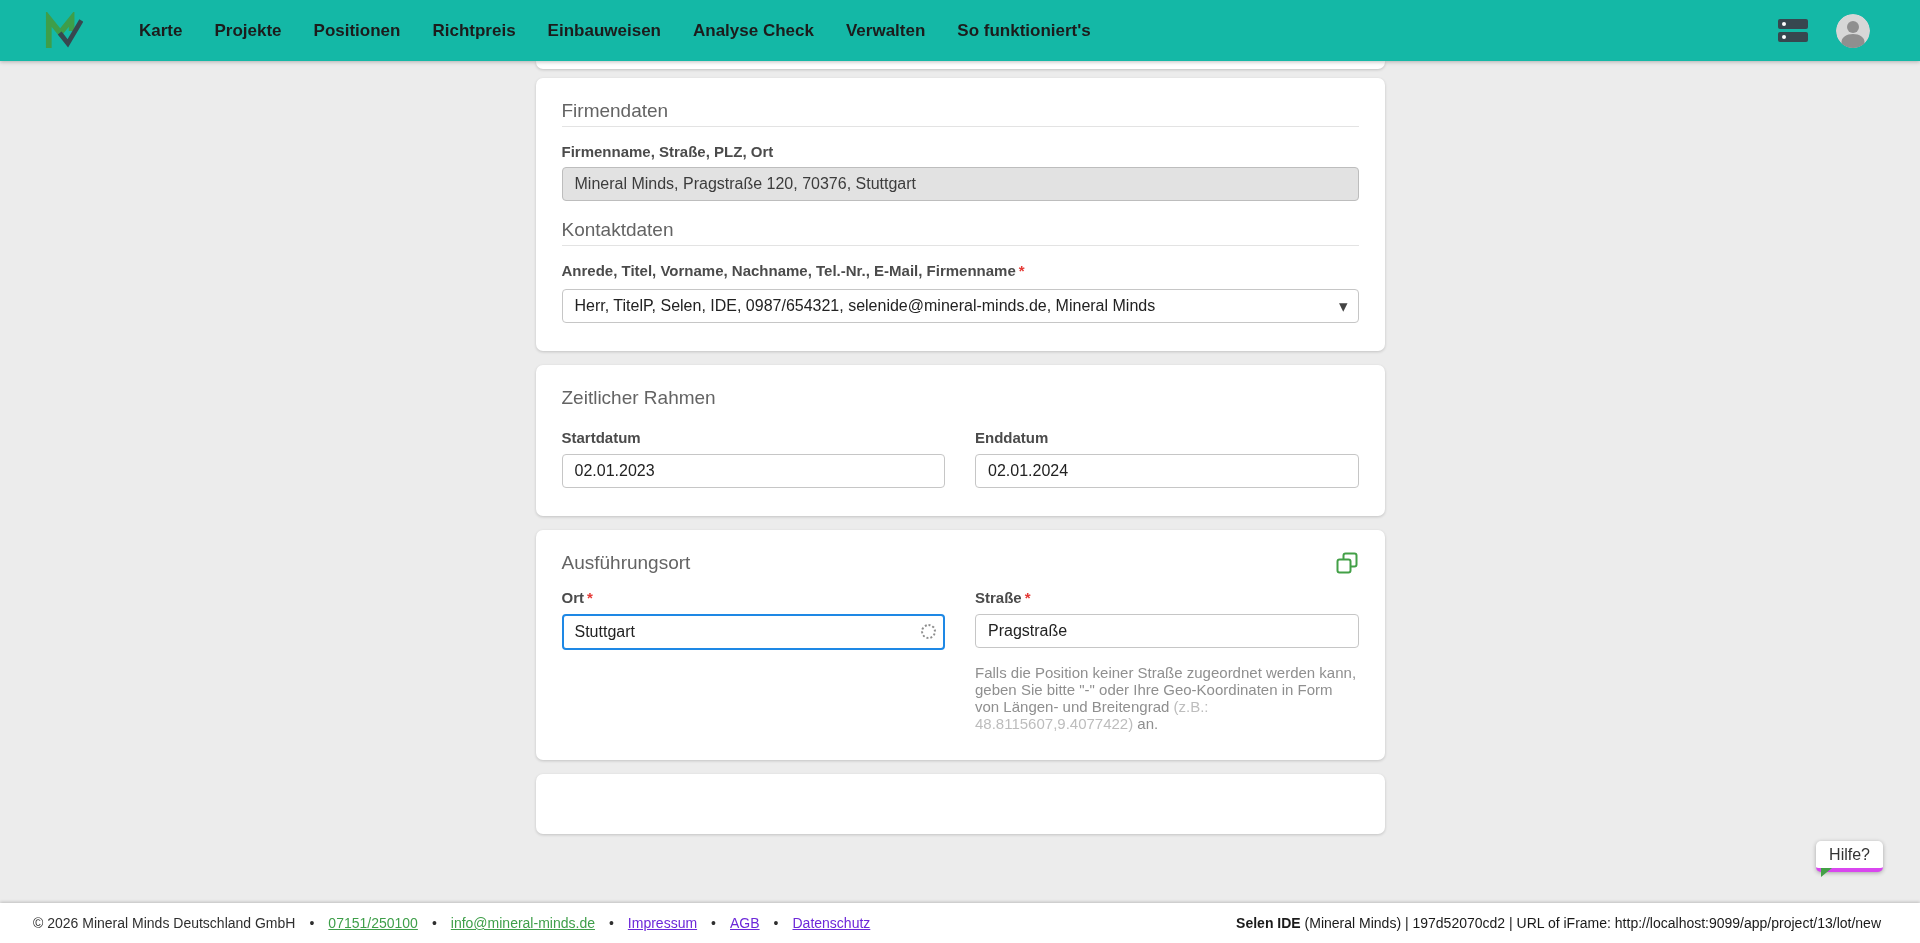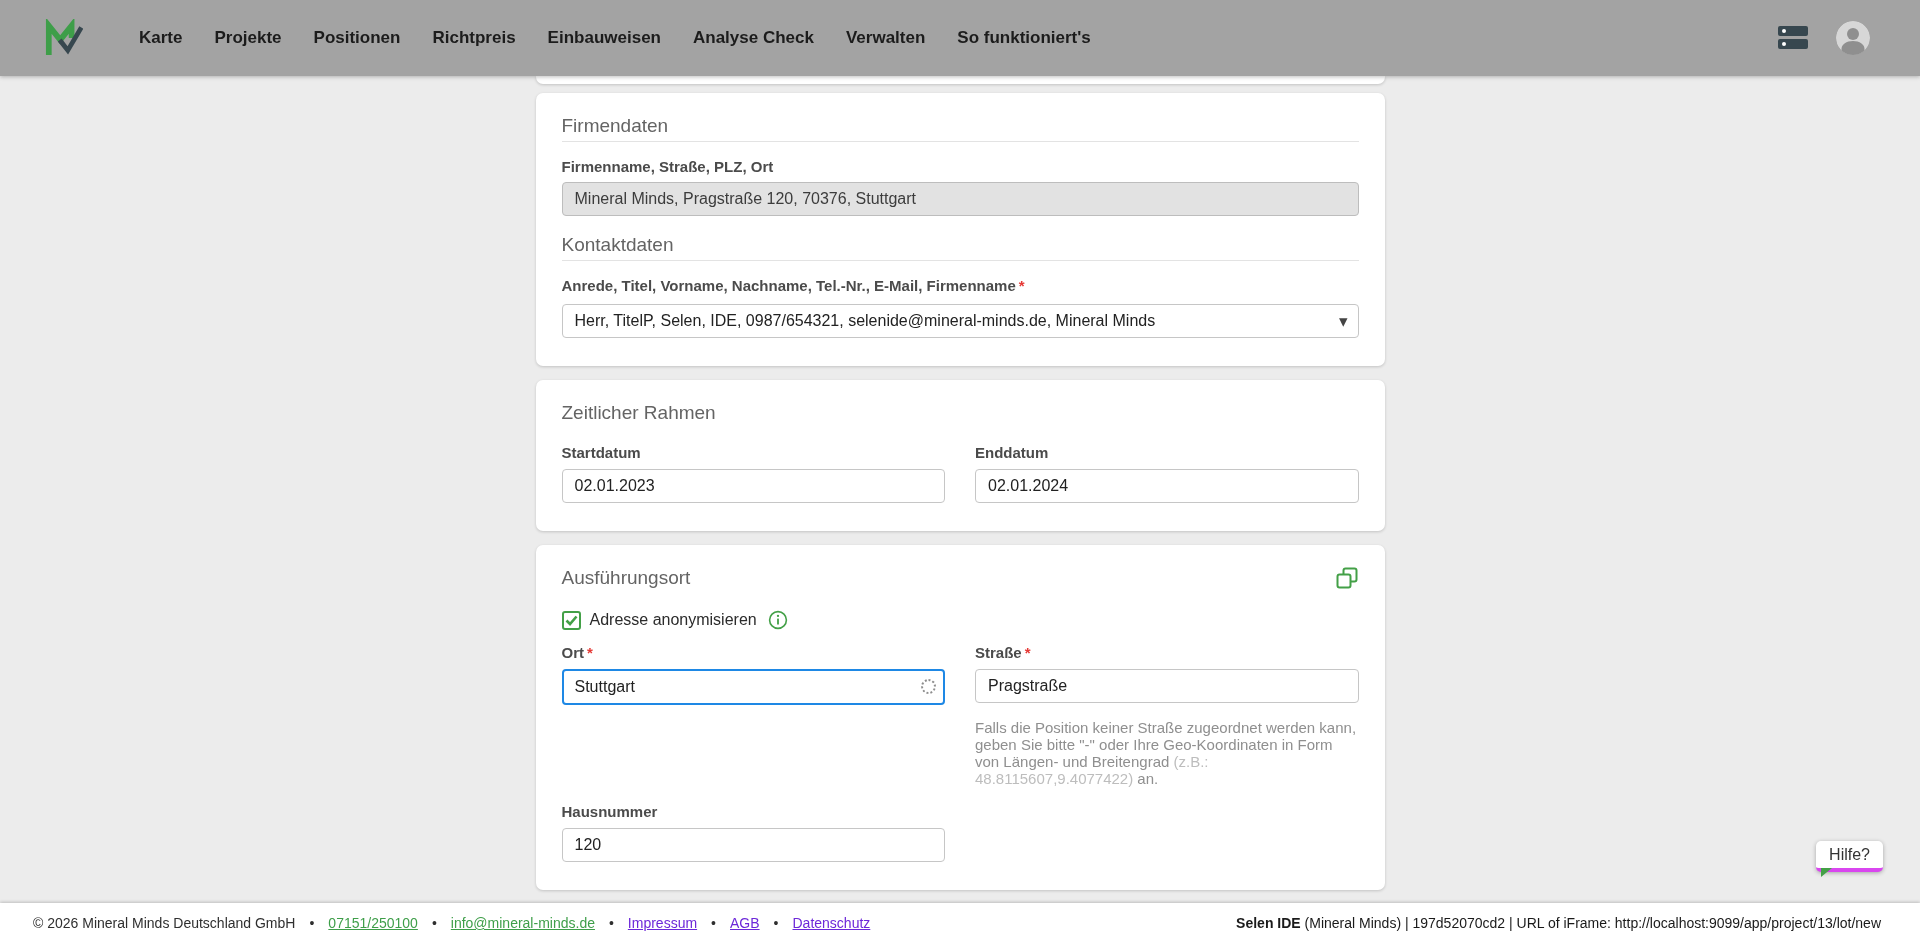--- a/index.html
+++ b/index.html
@@ -1,21 +1,21 @@
 <!DOCTYPE html>
 <html><head>
 <meta charset="utf-8">
 <style>
   *{box-sizing:border-box;margin:0;padding:0}
   html,body{width:1920px;height:943px}
   body{font-family:"Liberation Sans",sans-serif;background:#ececec;overflow:hidden}
   .app{width:1920px;height:943px;display:flex;flex-direction:column}
 
   
-  .topnav{height:76px;background:#a3a3a3;display:flex;align-items:center;
+  .topnav{height:61px;background:#14b8a6;display:flex;align-items:center;
     padding:0 50px 0 45px;gap:32px;box-shadow:0 1px 4px rgba(0,0,0,.25);position:relative;z-index:3}
   .logo{margin-right:24px;display:flex;cursor:pointer}
   .nav-item{font-size:17px;font-weight:700;color:#1c1c1c;text-decoration:none;cursor:pointer;white-space:nowrap}
   .nav-right{margin-left:auto;display:flex;align-items:center;gap:27px}
   .icon-btn{display:flex;cursor:pointer}
   .avatar{width:34px;height:34px;border-radius:50%;overflow:hidden;display:flex;cursor:pointer}
 
   
   .content{flex:1;position:relative;overflow:hidden;display:flex;flex-direction:column;align-items:center}
   .stack{width:849px}
@@ -169,59 +169,40 @@
         <div class="card-head">
           <h2 class="section-title">Ausführungsort</h2>
           <span class="copy-icon">
             <svg width="23" height="23" viewBox="0 0 23 23">
               <rect x="7.5" y="1.5" width="13" height="13" rx="2" fill="none" stroke="#43a047" stroke-width="2"></rect>
               <rect x="1.5" y="7.5" width="13" height="13" rx="2" fill="#fff" stroke="#43a047" stroke-width="2"></rect>
             </svg>
           </span>
         </div>
 
-        <div class="check-row">
-          <span class="checkbox">
-            <svg width="13" height="11" viewBox="0 0 13 11">
-              <path d="M1.5 5.5 L5 9 L11.5 1.5" stroke="#43a047" stroke-width="2.6" fill="none"></path>
-            </svg>
-          </span>
-          <span class="check-label">Adresse anonymisieren</span>
-          <span class="info-icon">
-            <svg width="20" height="20" viewBox="0 0 20 20">
-              <circle cx="10" cy="10" r="8.4" fill="none" stroke="#43a047" stroke-width="1.6"></circle>
-              <rect x="9.1" y="8.6" width="1.8" height="5.9" fill="#43a047"></rect>
-              <circle cx="10" cy="5.9" r="1.15" fill="#43a047"></circle>
-            </svg>
-          </span>
-        </div>
 
         <div class="grid2 grid-address">
           <div class="field">
             <label class="field-label">
               <span>Ort</span><span class="req">*</span>
             </label>
             <div class="input-wrap">
               <input class="text-input focused" value="Stuttgart" style="">
               <span class="spinner"></span>
             </div>
           </div>
           <div class="field">
             <label class="field-label">
               <span>Straße</span><span class="req">*</span>
             </label>
             <input class="text-input" value="Pragstraße" style="">
             <p class="hint">
               <span>Falls die Position keiner Straße zugeordnet werden kann, geben Sie bitte "-" oder Ihre Geo-Koordinaten in Form von Längen- und Breitengrad </span><span class="muted">(z.B.: 48.8115607,9.4077422)</span><span> an.</span>
             </p>
           </div>
-          <div class="field">
-            <label class="field-label">Hausnummer</label>
-            <input class="text-input" value="120" style="">
-          </div>
         </div>
       </section>
 
       <div class="card card-bottom"></div>
     </div>
 
     <div class="help-btn">
       <span>Hilfe?</span>
     </div>
   </main>

